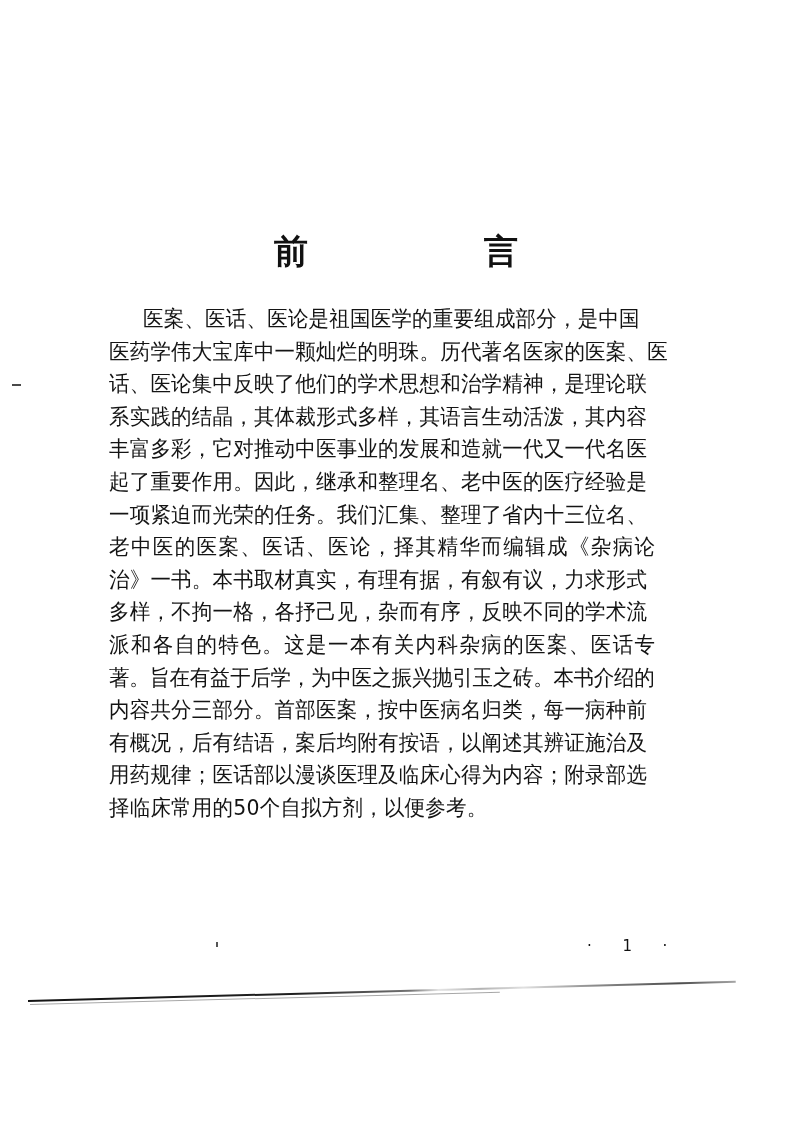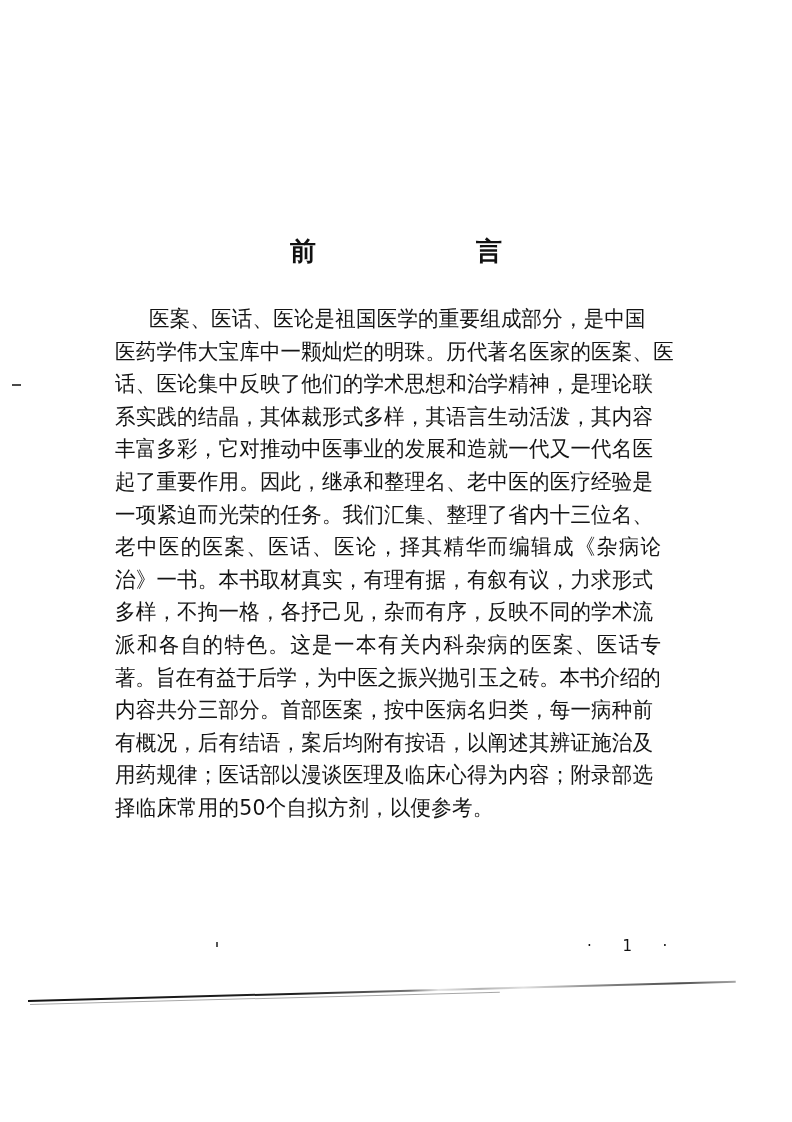--- a/index.html
+++ b/index.html
@@ -25,33 +25,33 @@
   }
 
   
   #doc-heading {
     position: absolute;
     left: 0;
     top: 228px;
     width: 792px;
     text-align: center;
     font-family: "DejaVu Sans", sans-serif;
-    font-size: 26px;
+    font-size: 34px;
     line-height: 46px;
     letter-spacing: 36px;
     text-indent: 36px;
     font-weight: 600;
     color: #111111;
     white-space: pre;
   }
 
   
   #body-text {
     position: absolute;
-    left: 115px;
+    left: 109px;
     top: 302px;
     width: 512px;
   }
 
   .para {
     margin: 0;
     padding: 0;
   }
 
   .body-line {

